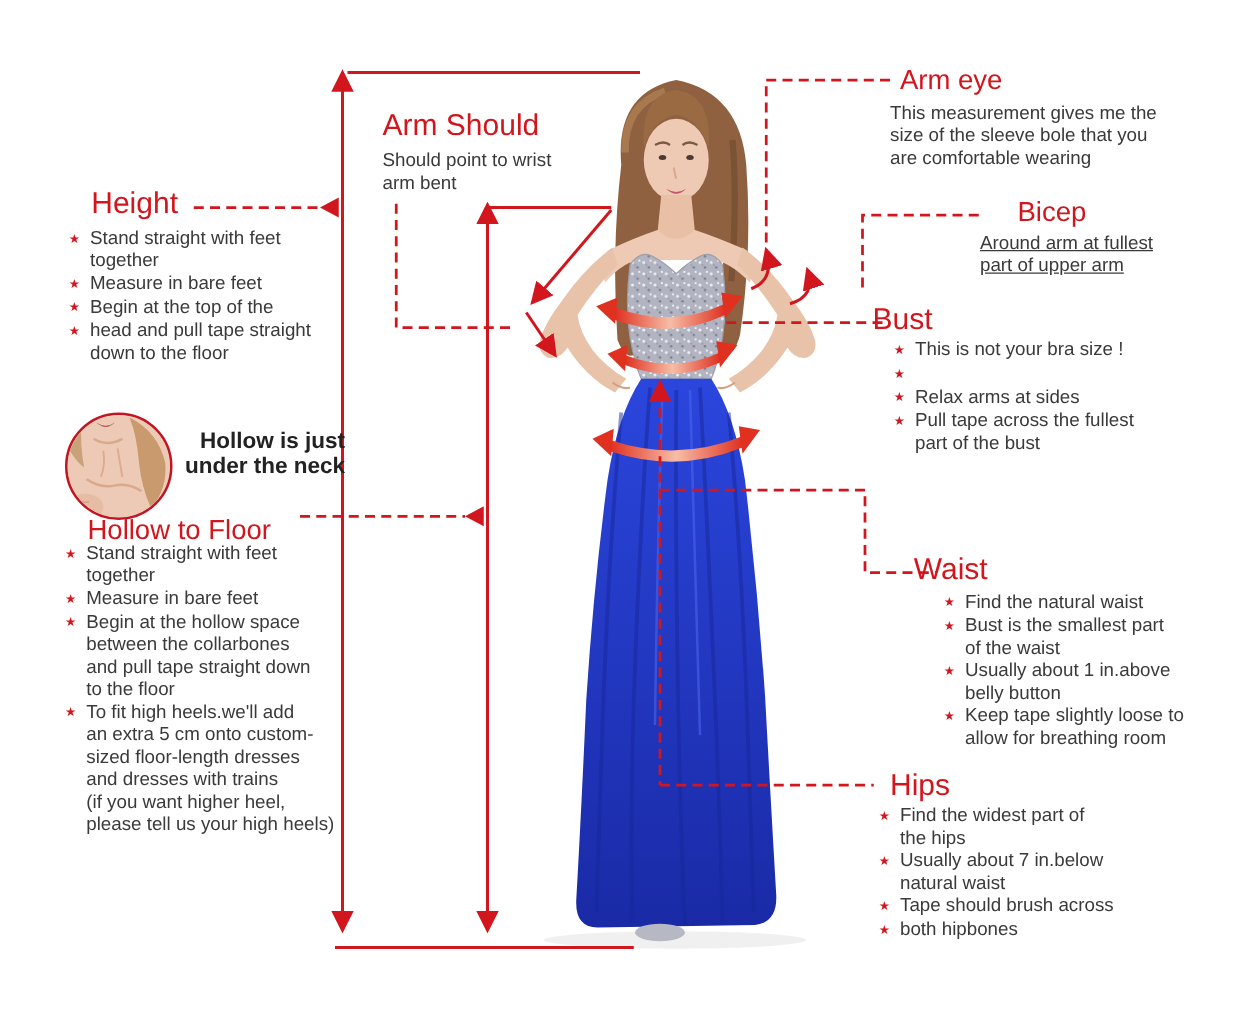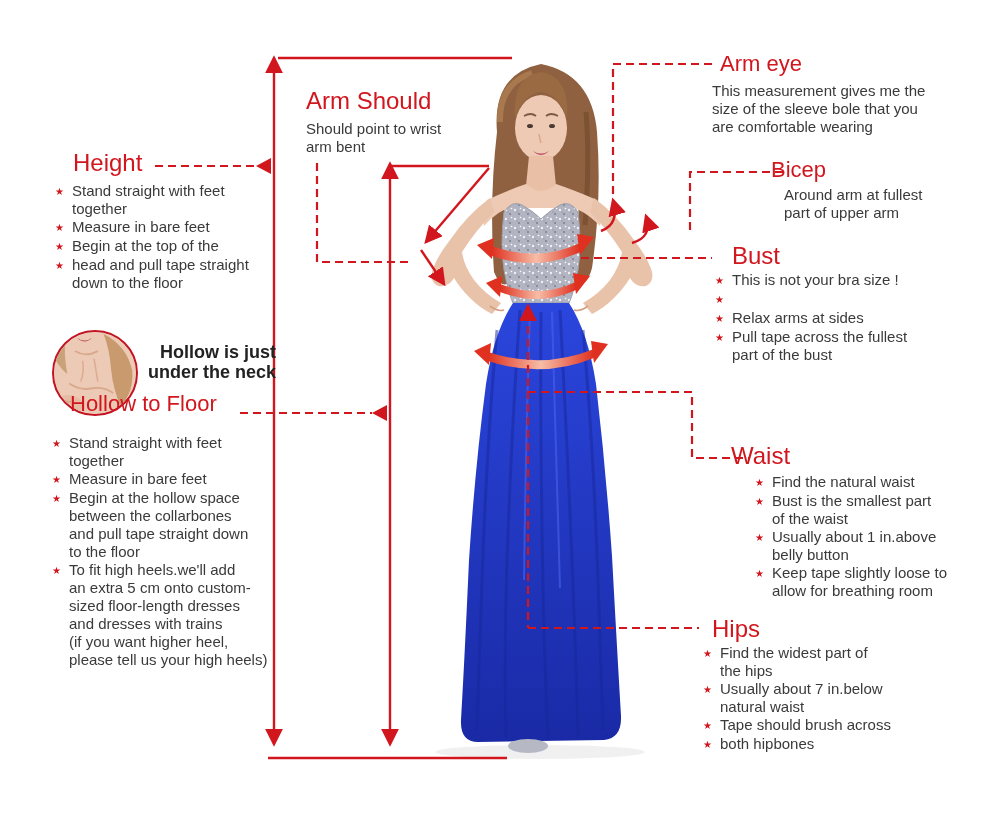--- a/index.html
+++ b/index.html
@@ -155,25 +155,25 @@
 
   <div class="abs title t24" style="left:306px;top:88px;">Arm Should</div>
   <div class="abs sub pre" style="left:306px;top:120px;">Should point to wrist
 arm bent</div>
 
   <div class="abs title t22" style="left:720px;top:52px;">Arm eye</div>
   <div class="abs sub pre" style="left:712px;top:82px;">This measurement gives me the
 size of the sleeve bole that you
 are comfortable wearing</div>
 
-  <div class="abs title t22" style="left:771px;top:158px;">Bicep</div>
-  <div class="abs sub pre" style="left:784px;top:186px;">Around arm at fullest
+  <div class="abs title t22" style="left:814px;top:158px;">Bicep</div>
+  <div class="abs sub pre" style="left:784px;top:186px;text-decoration:underline;">Around arm at fullest
 part of upper arm</div>
 
-  <div class="abs title t24" style="left:732px;top:243px;">Bust</div>
+  <div class="abs title t24" style="left:698px;top:243px;">Bust</div>
   <div class="abs bullets" style="left:715px;top:271px;width:220px;">
     <div class="bullet">
         <span class="star">★</span>
         <span class="bt pre">This is not your bra size !</span>
       </div>
     <div class="bullet">
         <span class="star">★</span>
       </div>
     <div class="bullet">
         <span class="star">★</span>
@@ -195,21 +195,21 @@
       <path d="M22,20 Q33,27 46,20" stroke="#d9a88d" stroke-width="2" fill="none"></path>
       <path d="M30,30 Q32,42 28,52 M42,28 Q44,40 46,52" stroke="#ddab90" stroke-width="1.6" fill="none"></path>
       <path d="M16,54 Q28,62 40,59 M40,59 Q52,57 62,64" stroke="#d9a88d" stroke-width="2" fill="none"></path>
       <ellipse cx="15" cy="77" rx="15" ry="11" fill="#e6bda4"></ellipse>
       <path d="M6,70 q6,4 12,3 M8,78 q6,3 12,2" stroke="#d4a084" stroke-width="1.4" fill="none"></path>
     </svg>
   </div>
   <div class="abs note pre" style="left:148px;top:342px;">Hollow is just
 under the neck</div>
 
-  <div class="abs title t22" style="left:70px;top:392px;">Hollow to Floor</div>
+  <div class="abs title t22" style="left:70px;top:412px;">Hollow to Floor</div>
   <div class="abs bullets" style="left:52px;top:434px;width:240px;">
     <div class="bullet">
         <span class="star">★</span>
         <span class="bt pre">Stand straight with feet
 together</span>
       </div>
     <div class="bullet">
         <span class="star">★</span>
         <span class="bt pre">Measure in bare feet</span>
       </div>

